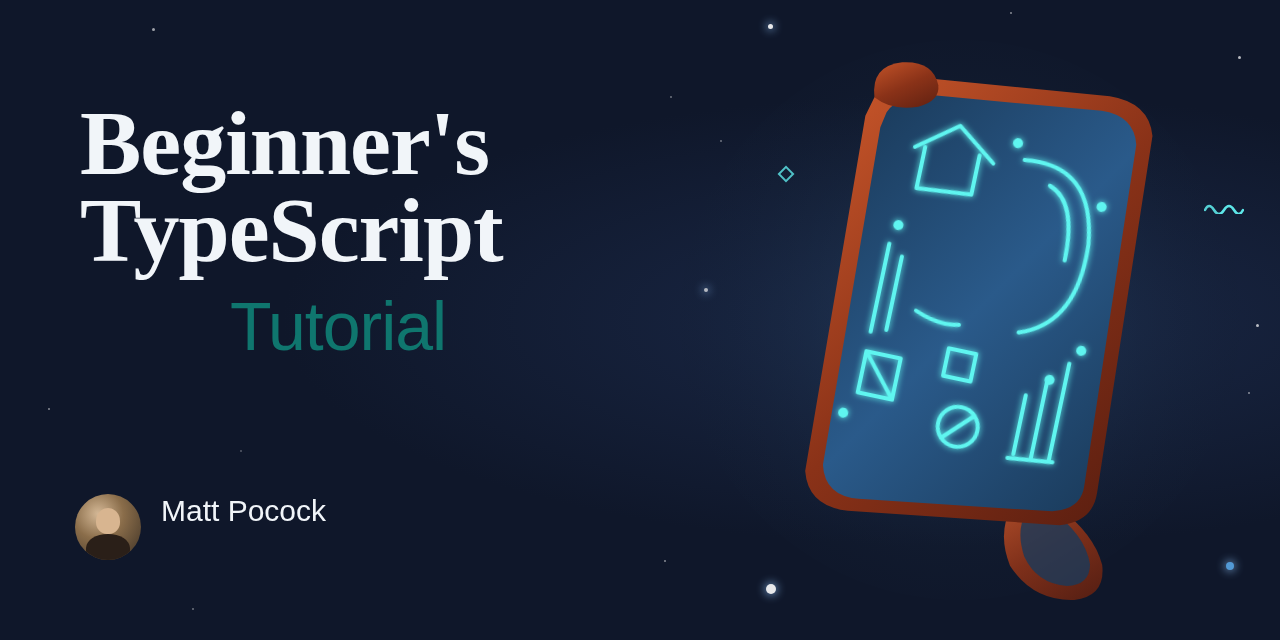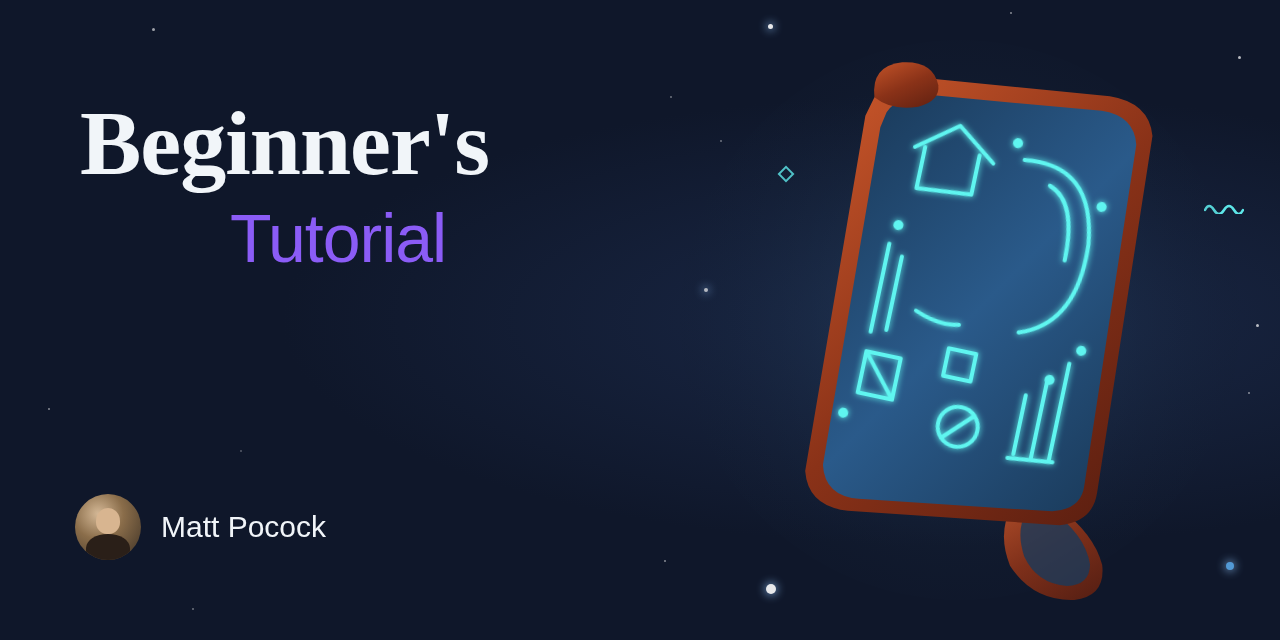--- a/index.html
+++ b/index.html
@@ -34,34 +34,33 @@
     .title {
       color: #f1f5f9;
       font-size: 92px;
       font-weight: 900;
       line-height: 0.95;
       letter-spacing: -1px;
       font-family: Georgia, 'Times New Roman', serif;
       margin-top: 20px;
     }
     .subtitle {
-      color: #8b5cf6;
+      color: #0f766e;
       font-size: 68px;
       font-weight: 300;
       margin-top: 12px;
       margin-left: 150px;
       font-family: -apple-system, BlinkMacSystemFont, 'Segoe UI', sans-serif;
       letter-spacing: -1px;
     }
     .author {
       position: absolute;
       left: 75px;
       bottom: 80px;
       display: flex;
-      align-items: center;
       gap: 20px;
       z-index: 2;
     }
     .avatar {
       width: 66px;
       height: 66px;
       border-radius: 50%;
       background: radial-gradient(circle at 35% 30%, #d4b896 0%, #8a6d4a 40%, #3a2f24 100%);
       position: relative;
       overflow: hidden;
@@ -141,20 +140,21 @@
 
 <div class="small-square"></div>
 
 <svg class="squiggle" width="40" height="14" viewBox="0 0 40 14">
   <path d="M1 10 Q5 2 10 10 T20 10 T30 10 T39 10" stroke="#5de6e8" stroke-width="2.5" fill="none" stroke-linecap="round"></path>
 </svg>
 
 <div class="content">
   <h1 class="title">
     <span>Beginner's</span><br>
+    <span>TypeScript</span>
   </h1>
   <div class="subtitle">Tutorial</div>
 </div>
 
 <div class="author">
   <div class="avatar"></div>
   <div class="author-name">Matt Pocock</div>
 </div>
 
 <svg class="scroll-art" viewBox="0 0 560 560">

